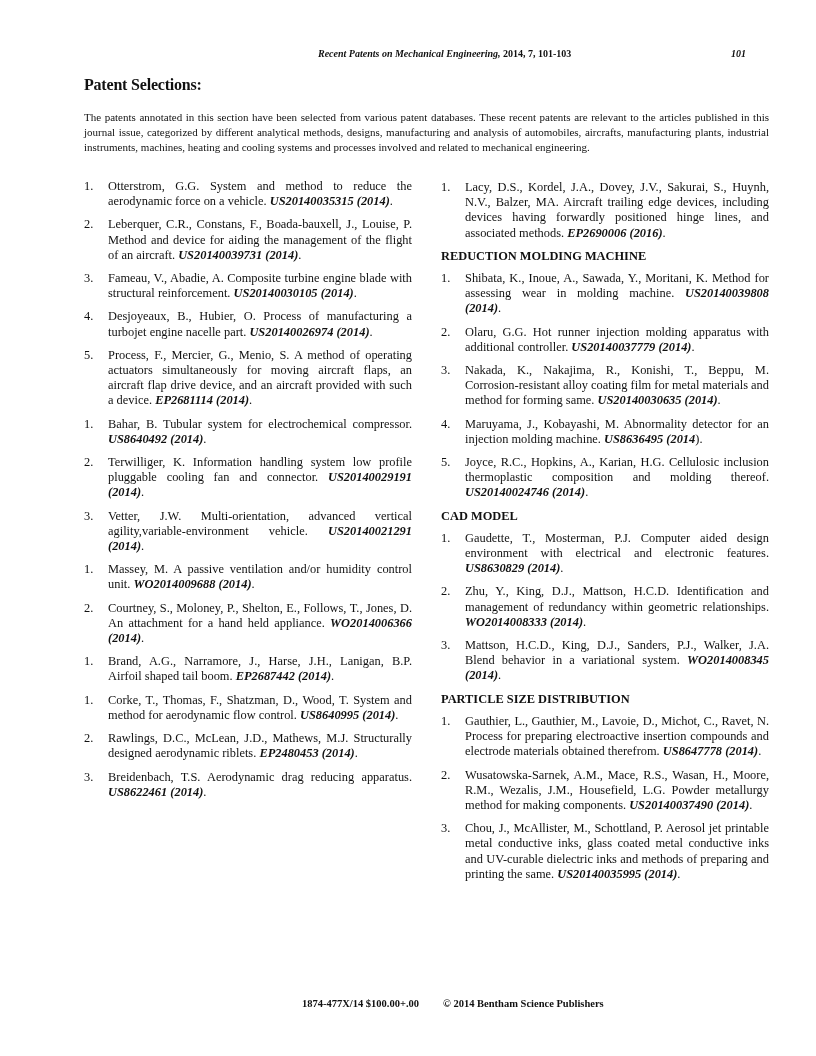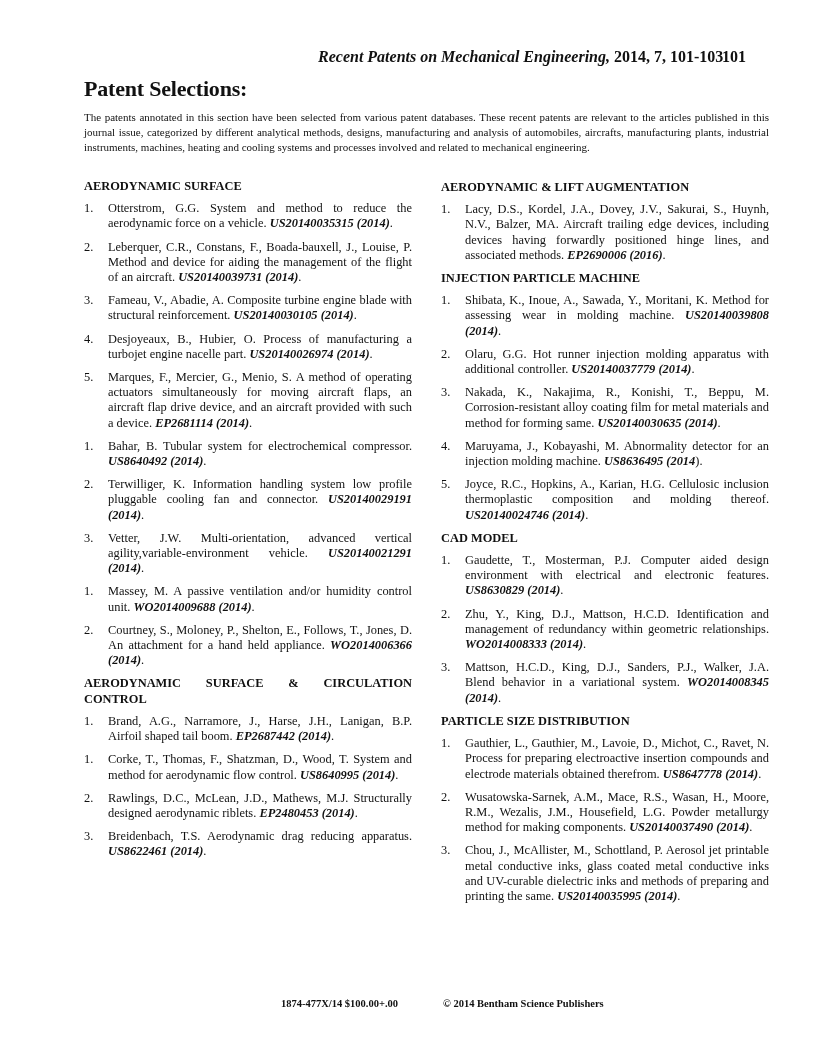--- a/index.html
+++ b/index.html
@@ -1,94 +1,91 @@
 <!DOCTYPE html>
 <html><head>
   <meta charset="utf-8">
   <style>
     html, body { margin: 0; padding: 0; background: #ffffff; }
     body { width: 816px; height: 1056px; position: relative; overflow: hidden;
       font-family: "Liberation Serif", "DejaVu Serif", serif; color: #111; }
-    .running-head { position: absolute; top: 48px; left: 0; width: 796px; height: 16px; font-size: 16px; font-weight: bold; }
+    .running-head { position: absolute; top: 48px; left: 0; width: 796px; height: 16px; font-size: 10px; font-weight: bold; }
     .running-head .journal { position: absolute; left: 318px; font-style: italic; }
     .running-head .journal .plain { font-style: normal; }
-    .running-head .pageno { position: absolute; right: 50px; }
-    .page-title { position: absolute; top: 76px; left: 84px; font-size: 22px; font-weight: bold; margin: 0; letter-spacing: -0.2px; }
+    .running-head .pageno { position: absolute; right: 50px; font-style: italic; }
+    .page-title { position: absolute; top: 76px; left: 84px; font-size: 16px; font-weight: bold; margin: 0; letter-spacing: -0.2px; }
     .intro { position: absolute; top: 110px; left: 84px; width: 685px; font-size: 11px; line-height: 15.2px; text-align: justify; margin: 0; }
     .col { position: absolute; top: 179px; width: 328px; font-size: 12.4px; line-height: 15.2px; }
     .col-left { left: 84px; }
     .col-right { left: 441px; top: 180px; }
     .section-heading { font-weight: bold; font-size: 12.4px; margin: 0 0 7px 0; text-align: justify; text-align-last: left; }
     .section + .section .section-heading { margin-top: 0px; }
     .entries { list-style: none; margin: 0 0 7px 0; padding: 0; }
     .entry { position: relative; padding-left: 24px; margin: 0 0 8px 0; text-align: justify; }
     .entry .num { position: absolute; left: 0; top: 0; }
     .entry .patent { font-weight: bold; font-style: italic; margin-top: 48px; }
     .footer { position: absolute; top: 998px; left: 0; width: 816px; font-size: 10.5px; font-weight: bold; }
-    .footer .issn { position: absolute; left: 281px; text-align: center; }
+    .footer .issn { position: absolute; left: 302px; text-align: center; }
     .footer .copyright { position: absolute; left: 443px; }
   </style>
 </head>
 <body>
 
 <div class="running-head">
   <span class="journal"><span>Recent Patents on Mechanical Engineering,</span><span class="plain"> 2014, 7, 101-103</span></span>
   <span class="pageno">101</span>
 </div>
 
 <h1 class="page-title">Patent Selections:</h1>
 <p class="intro">The patents annotated in this section have been selected from various patent databases. These recent patents are relevant to the articles published in this journal issue, categorized by different analytical methods, designs, manufacturing and analysis of automobiles, aircrafts, manufacturing plants, industrial instruments, machines, heating and cooling systems and processes involved and related to mechanical engineering.</p>
 
 <div class="col col-left">
     <div class="section">
-      <h2 class="section-heading">AERODYNAMIC SURFACE</h2>
       <ul class="entries">
         <li class="entry"><span class="num">1.</span><span class="txt">Otterstrom, G.G. System and method to reduce the aerodynamic force on a vehicle. </span><span class="patent">US20140035315 (2014)</span><span class="end">.</span></li>
         <li class="entry"><span class="num">2.</span><span class="txt">Leberquer, C.R., Constans, F., Boada-bauxell, J., Louise, P. Method and device for aiding the management of the flight of an aircraft. </span><span class="patent">US20140039731 (2014)</span><span class="end">.</span></li>
         <li class="entry"><span class="num">3.</span><span class="txt">Fameau, V., Abadie, A. Composite turbine engine blade with structural reinforcement. </span><span class="patent">US20140030105 (2014)</span><span class="end">.</span></li>
         <li class="entry"><span class="num">4.</span><span class="txt">Desjoyeaux, B., Hubier, O. Process of manufacturing a turbojet engine nacelle part. </span><span class="patent">US20140026974 (2014)</span><span class="end">.</span></li>
-        <li class="entry"><span class="num">5.</span><span class="txt">Marques, F., Mercier, G., Menio, S. A method of operating actuators simultaneously for moving aircraft flaps, an aircraft flap drive device, and an aircraft provided with such a device. </span><span class="patent">EP2681114 (2014)</span><span class="end">.</span></li>
+        <li class="entry"><span class="num">5.</span><span class="txt">Process, F., Mercier, G., Menio, S. A method of operating actuators simultaneously for moving aircraft flaps, an aircraft flap drive device, and an aircraft provided with such a device. </span><span class="patent">EP2681114 (2014)</span><span class="end">.</span></li>
       </ul>
     </div>
     <div class="section">
       <ul class="entries">
         <li class="entry"><span class="num">1.</span><span class="txt">Bahar, B. Tubular system for electrochemical compressor. </span><span class="patent">US8640492 (2014)</span><span class="end">.</span></li>
         <li class="entry"><span class="num">2.</span><span class="txt">Terwilliger, K. Information handling system low profile pluggable cooling fan and connector. </span><span class="patent">US20140029191 (2014)</span><span class="end">.</span></li>
         <li class="entry"><span class="num">3.</span><span class="txt">Vetter, J.W. Multi-orientation, advanced vertical agility,variable-environment vehicle. </span><span class="patent">US20140021291 (2014)</span><span class="end">.</span></li>
       </ul>
     </div>
     <div class="section">
       <ul class="entries">
         <li class="entry"><span class="num">1.</span><span class="txt">Massey, M. A passive ventilation and/or humidity control unit. </span><span class="patent">WO2014009688 (2014)</span><span class="end">.</span></li>
         <li class="entry"><span class="num">2.</span><span class="txt">Courtney, S., Moloney, P., Shelton, E., Follows, T., Jones, D. An attachment for a hand held appliance. </span><span class="patent">WO2014006366 (2014)</span><span class="end">.</span></li>
       </ul>
     </div>
     <div class="section">
-      <h2 class="section-heading">AERODYNAMIC SURFACE &amp; CIRCULATION CONTROL</h2>
       <ul class="entries">
         <li class="entry"><span class="num">1.</span><span class="txt">Brand, A.G., Narramore, J., Harse, J.H., Lanigan, B.P. Airfoil shaped tail boom. </span><span class="patent">EP2687442 (2014)</span><span class="end">.</span></li>
       </ul>
     </div>
     <div class="section">
       <ul class="entries">
         <li class="entry"><span class="num">1.</span><span class="txt">Corke, T., Thomas, F., Shatzman, D., Wood, T. System and method for aerodynamic flow control. </span><span class="patent">US8640995 (2014)</span><span class="end">.</span></li>
         <li class="entry"><span class="num">2.</span><span class="txt">Rawlings, D.C., McLean, J.D., Mathews, M.J. Structurally designed aerodynamic riblets. </span><span class="patent">EP2480453 (2014)</span><span class="end">.</span></li>
         <li class="entry"><span class="num">3.</span><span class="txt">Breidenbach, T.S. Aerodynamic drag reducing apparatus. </span><span class="patent">US8622461 (2014)</span><span class="end">.</span></li>
       </ul>
     </div>
   </div>
 <div class="col col-right">
     <div class="section">
-      <h2 class="section-heading">AERODYNAMIC &amp; LIFT AUGMENTATION</h2>
       <ul class="entries">
         <li class="entry"><span class="num">1.</span><span class="txt">Lacy, D.S., Kordel, J.A., Dovey, J.V., Sakurai, S., Huynh, N.V., Balzer, MA. Aircraft trailing edge devices, including devices having forwardly positioned hinge lines, and associated methods. </span><span class="patent">EP2690006 (2016)</span><span class="end">.</span></li>
       </ul>
     </div>
     <div class="section">
-      <h2 class="section-heading">INJECTION PARTICLE MACHINE</h2>
+      <h2 class="section-heading">REDUCTION MOLDING MACHINE</h2>
       <ul class="entries">
         <li class="entry"><span class="num">1.</span><span class="txt">Shibata, K., Inoue, A., Sawada, Y., Moritani, K. Method for assessing wear in molding machine. </span><span class="patent">US20140039808 (2014)</span><span class="end">.</span></li>
         <li class="entry"><span class="num">2.</span><span class="txt">Olaru, G.G. Hot runner injection molding apparatus with additional controller. </span><span class="patent">US20140037779 (2014)</span><span class="end">.</span></li>
         <li class="entry"><span class="num">3.</span><span class="txt">Nakada, K., Nakajima, R., Konishi, T., Beppu, M. Corrosion-resistant alloy coating film for metal materials and method for forming same. </span><span class="patent">US20140030635 (2014)</span><span class="end">.</span></li>
         <li class="entry"><span class="num">4.</span><span class="txt">Maruyama, J., Kobayashi, M. Abnormality detector for an injection molding machine. </span><span class="patent">US8636495 (2014</span><span class="end">).</span></li>
         <li class="entry"><span class="num">5.</span><span class="txt">Joyce, R.C., Hopkins, A., Karian, H.G. Cellulosic inclusion thermoplastic composition and molding thereof. </span><span class="patent">US20140024746 (2014)</span><span class="end">.</span></li>
       </ul>
     </div>
     <div class="section">
       <h2 class="section-heading">CAD MODEL</h2>

